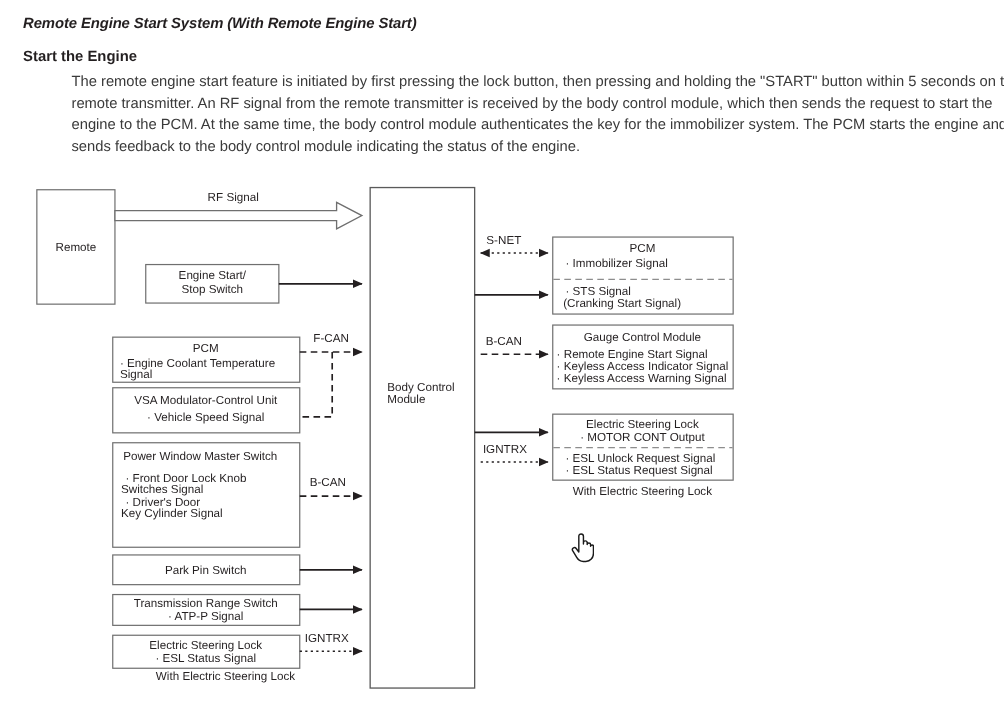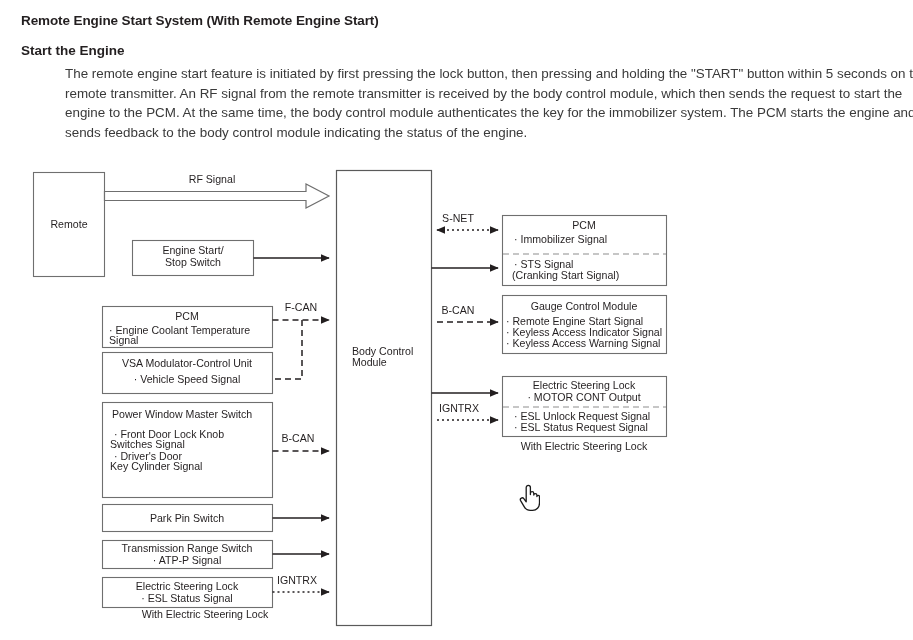--- a/index.html
+++ b/index.html
@@ -16,20 +16,21 @@
     overflow: hidden;
   }
   #page-title {
     position: absolute;
     left: 21px;
     top: 13px;
     font-size: 13.5px;
     font-weight: bold;
     color: #231f20;
     letter-spacing: -0.1px;
+    font-style: italic;
   }
   #section-title {
     position: absolute;
     left: 21px;
     top: 43px;
     font-size: 13.5px;
     font-weight: bold;
     color: #231f20;
   }
   #body-paragraph {

